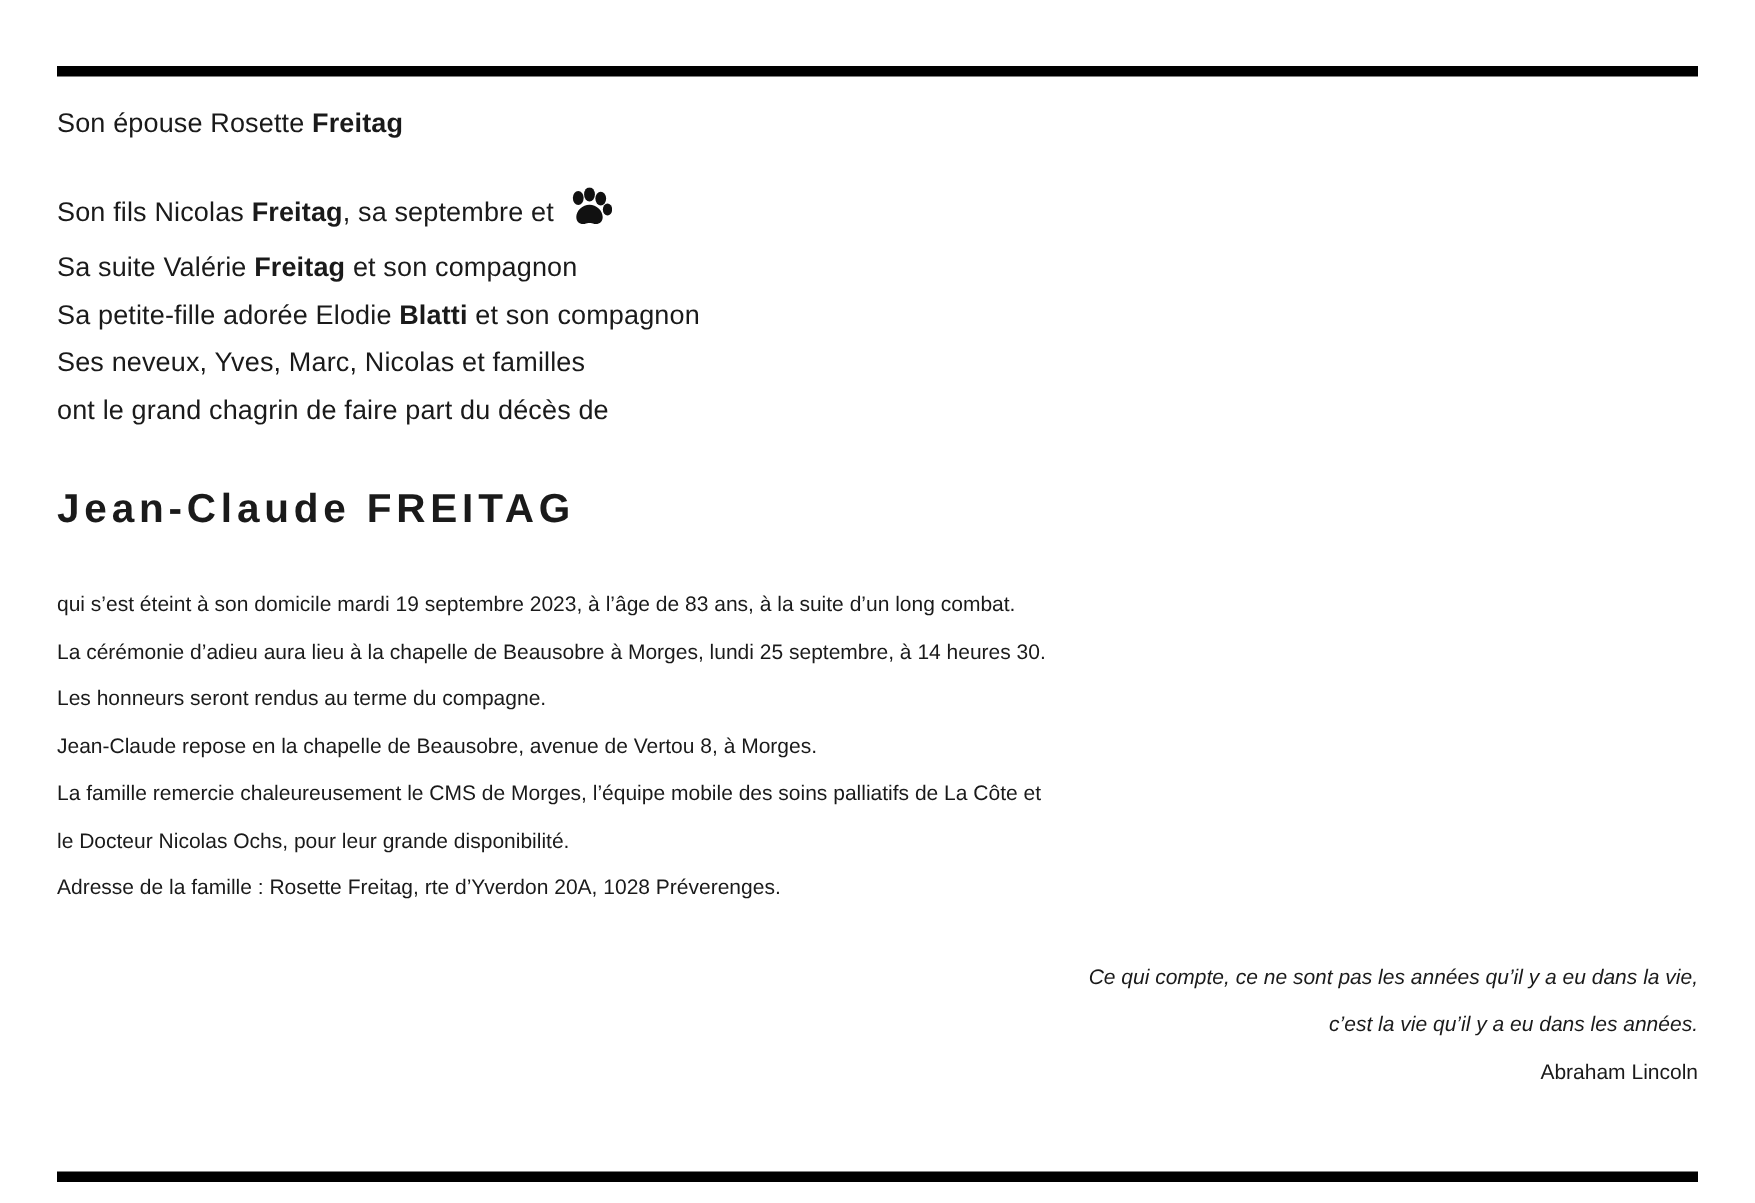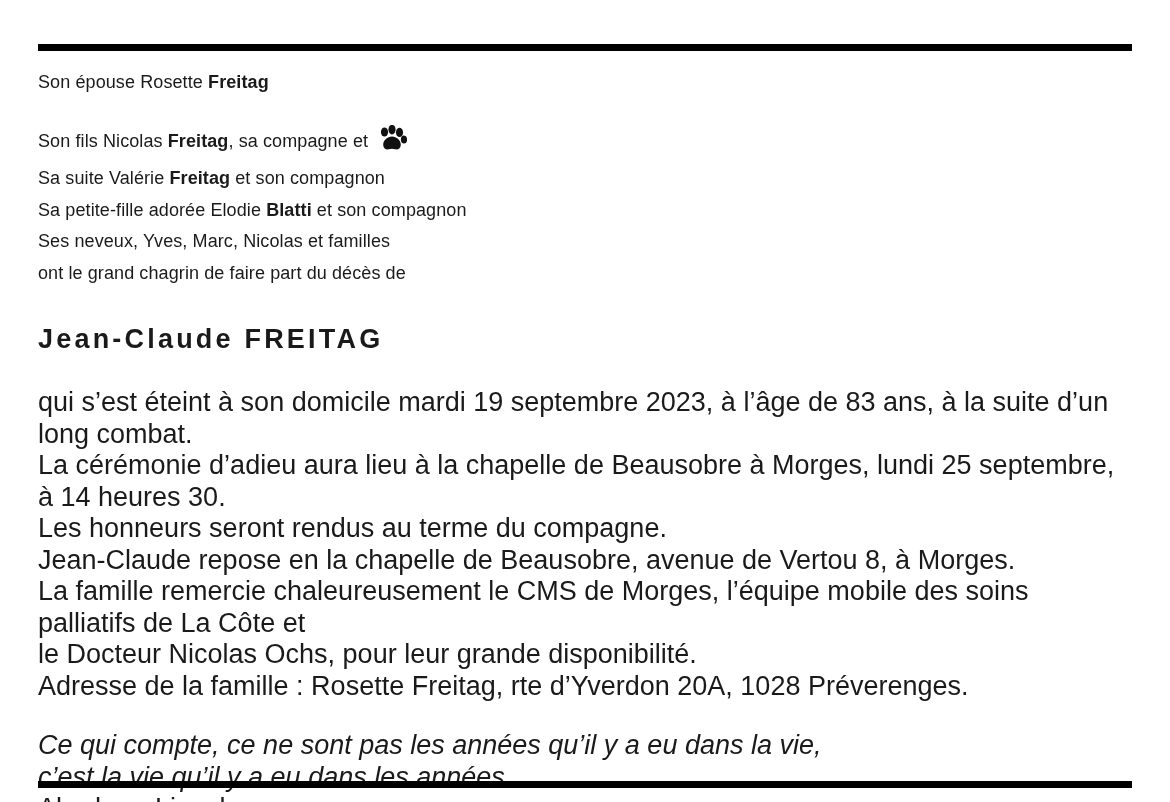--- a/index.html
+++ b/index.html
@@ -54,30 +54,30 @@
     text-align: left;
     font-size: 27px;
     font-weight: bold;
     letter-spacing: 3.2px;
     margin-top: 35px;
     margin-bottom: 0;
   }
 
   .details {
     margin-top: 32px;
-    font-size: 27px;
+    font-size: 14px;
     line-height: 31.5px;
   }
   .details .line { margin: 0; }
 
   .quote {
     margin-top: 28px;
-    text-align: left;
+    text-align: right;
     font-style: italic;
-    font-size: 27px;
+    font-size: 14px;
     line-height: 31.5px;
   }
   .quote .author {
     font-style: normal;
     display: block;
   }
 </style>
 </head>
 <body>
 
@@ -85,21 +85,21 @@
 
   <div class="rule rule-top"></div>
 
   <div class="block spouse-line">
     <span>Son épouse Rosette </span><b>Freitag</b>
   </div>
 
   <div class="block family-list">
 
     <div class="line">
-      <span>Son fils Nicolas </span><b>Freitag</b><span>, sa compagne et </span><span class="paw-icon">
+      <span>Son fils Nicolas </span><b>Freitag</b><span>, sa septembre et </span><span class="paw-icon">
         <svg width="30" height="28" viewBox="0 0 30 28" aria-hidden="true">
           <ellipse cx="7.5" cy="7" rx="3.6" ry="4.6" fill="#111"></ellipse>
           <ellipse cx="15" cy="4.6" rx="3.6" ry="4.8" fill="#111"></ellipse>
           <ellipse cx="22.5" cy="7.4" rx="3.6" ry="4.6" fill="#111"></ellipse>
           <ellipse cx="27" cy="14.6" rx="3.1" ry="4.0" fill="#111"></ellipse>
           <path d="M15 11.5c4.6 0 8.8 3.9 8.8 8.2 0 3.4-2.6 5.2-5.6 4.6-1.2-0.25-2.1-0.6-3.2-0.6s-2 0.35-3.2 0.6c-3 0.6-5.6-1.2-5.6-4.6 0-4.3 4.2-8.2 8.8-8.2z" fill="#111"></path>
         </svg>
       </span>
     </div>
 

